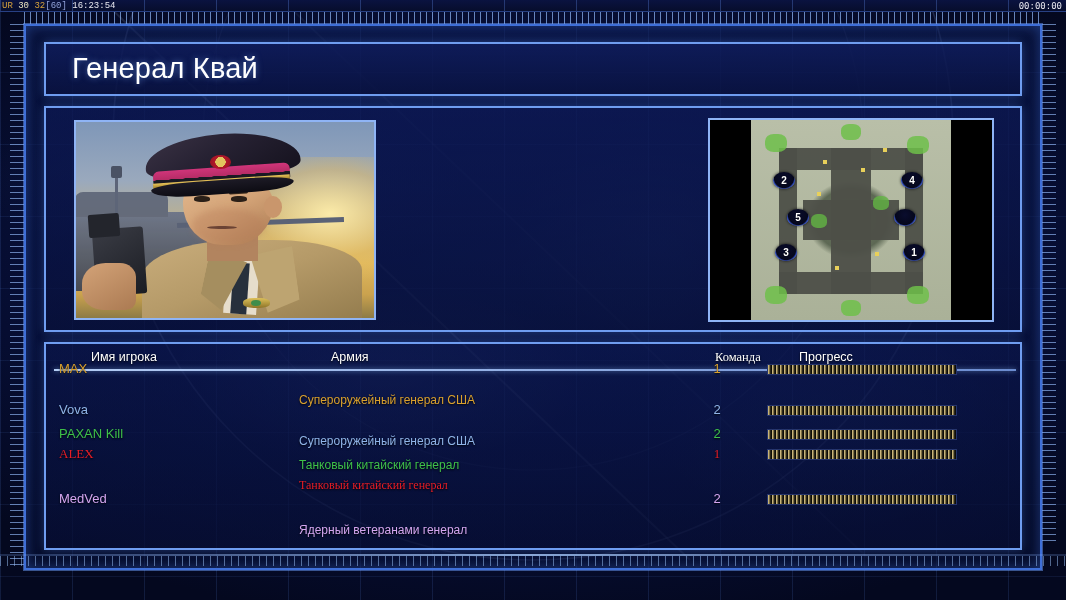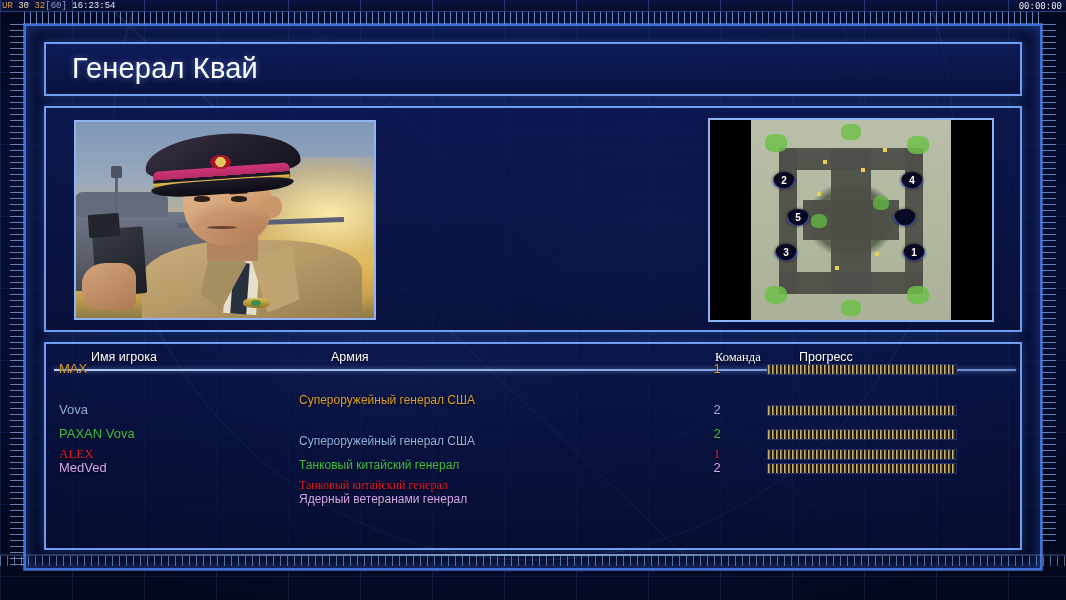--- a/index.html
+++ b/index.html
@@ -494,36 +494,36 @@
           </div>
           <div class="prow" style="top: 58.2px;">
             <div class="pname" style="color: rgb(143, 180, 232);">Vova</div>
             <div class="parmy" style="color: rgb(143, 180, 232);">Супероружейный генерал США</div>
             <div class="pteam" style="color: rgb(143, 180, 232);">2</div>
             <div class="pbarwrap">
               <div class="pbar" style="width: 100%;"></div>
             </div>
           </div>
           <div class="prow" style="top: 82.4px;">
-            <div class="pname" style="color: rgb(62, 192, 74);">PAXAN Vova</div>
+            <div class="pname" style="color: rgb(62, 192, 74);">PAXAN Kill</div>
             <div class="parmy" style="color: rgb(62, 192, 74);">Танковый китайский генерал</div>
             <div class="pteam" style="color: rgb(62, 192, 74);">2</div>
             <div class="pbarwrap">
               <div class="pbar" style="width: 100%;"></div>
             </div>
           </div>
           <div class="prow" style="top: 102px; font-family: Liberation Serif, serif;">
             <div class="pname" style="color: rgb(232, 29, 38);">ALEX</div>
             <div class="parmy" style="color: rgb(232, 29, 38);">Танковый китайский генерал</div>
             <div class="pteam" style="color: rgb(232, 29, 38);">1</div>
             <div class="pbarwrap">
               <div class="pbar" style="width: 100%;"></div>
             </div>
           </div>
-          <div class="prow" style="top: 116px;">
+          <div class="prow" style="top: 147px;">
             <div class="pname" style="color: rgb(212, 166, 240);">MedVed</div>
             <div class="parmy" style="color: rgb(212, 166, 240);">Ядерный ветеранами генерал</div>
             <div class="pteam" style="color: rgb(212, 166, 240);">2</div>
             <div class="pbarwrap">
               <div class="pbar" style="width: 100%;"></div>
             </div>
           </div>
         </div>
     </div>
   </div>

